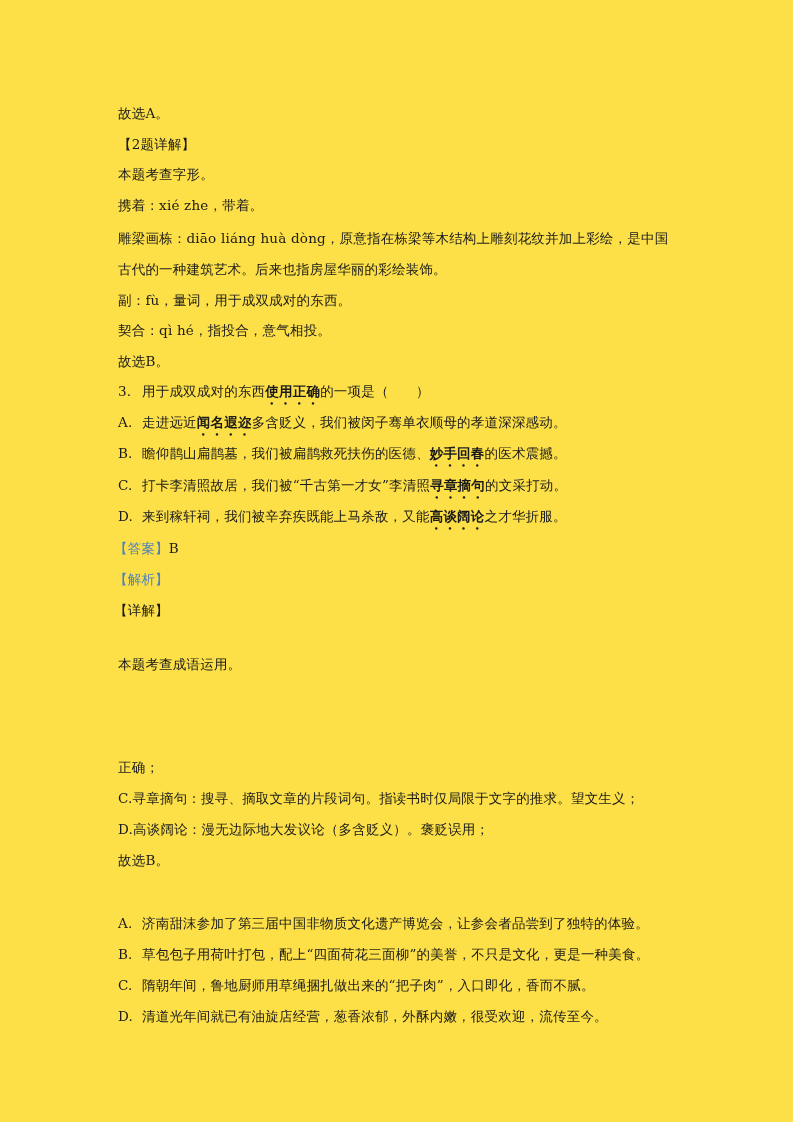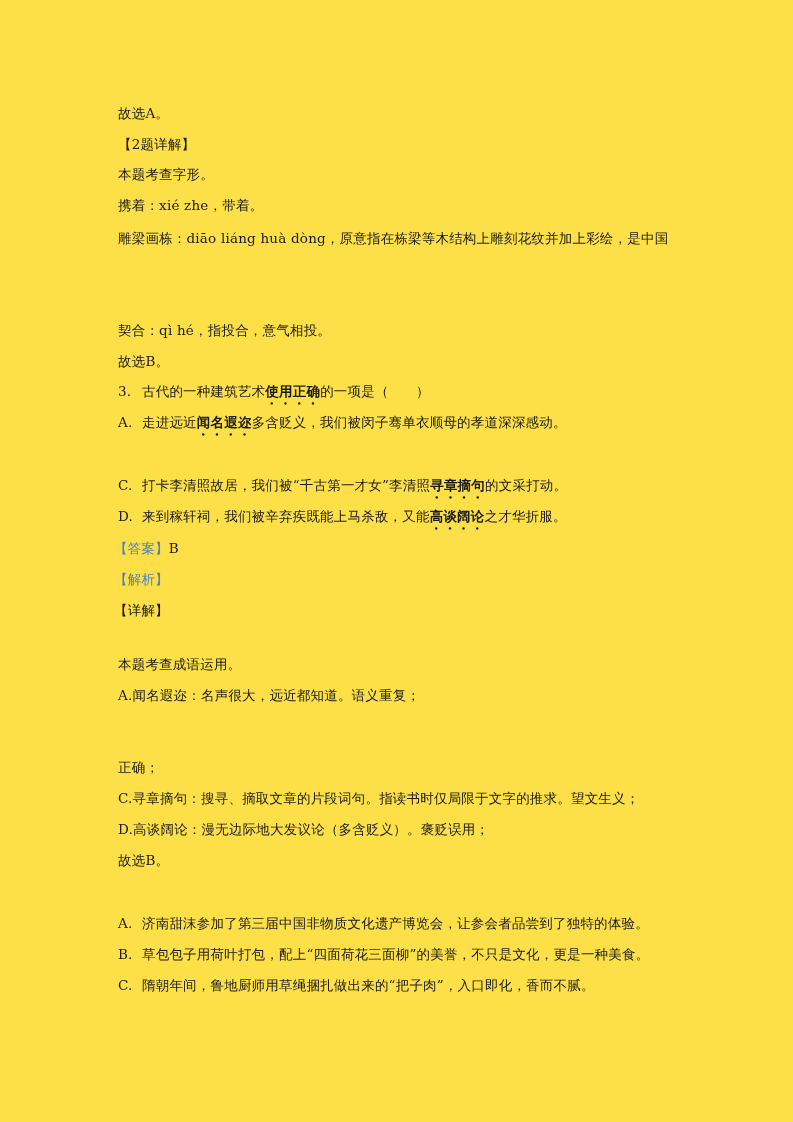--- a/index.html
+++ b/index.html
@@ -45,52 +45,59 @@
 </head>
 <body>
 
 <div class="page">
 
   <div class="line" style="top:104px">故选A。</div>
   <div class="line" style="top:135px">【2题详解】</div>
   <div class="line" style="top:165px">本题考查字形。</div>
   <div class="line" style="top:196px">携着：xié zhe，带着。</div>
   <div class="line" style="top:229px">雕梁画栋：diāo liáng huà dòng，原意指在栋梁等木结构上雕刻花纹并加上彩绘，是中国</div>
+  <div class="line" style="top:260px">古代的一种建筑艺术。后来也指房屋华丽的彩绘装饰。</div>
+  <div class="line" style="top:291px">副：fù，量词，用于成双成对的东西。</div>
   <div class="line" style="top:321px">契合：qì hé，指投合，意气相投。</div>
   <div class="line" style="top:352px">故选B。</div>
 
   <div class="line" style="top:382px">
-    <span class="stem-num">3.</span><span>古代的一种建筑艺术</span><span class="dot">使用正确</span><span>的一项是（　　）</span>
+    <span class="stem-num">3.</span><span>用于成双成对的东西</span><span class="dot">使用正确</span><span>的一项是（　　）</span>
   </div>
   <div class="line" style="top:413px">
     <span class="opt-letter">A.</span><span>走进远近</span><span class="dot">闻名遐迩</span><span>多含贬义，我们被闵子骞单衣顺母的孝道深深感动。</span>
+  </div>
+  <div class="line" style="top:444px">
+    <span class="opt-letter">B.</span><span>瞻仰鹊山扁鹊墓，我们被扁鹊救死扶伤的医德、</span><span class="dot">妙手回春</span><span>的医术震撼。</span>
   </div>
   <div class="line" style="top:476px">
     <span class="opt-letter">C.</span><span>打卡李清照故居，我们被“千古第一才女”李清照</span><span class="dot">寻章摘句</span><span>的文采打动。</span>
   </div>
   <div class="line" style="top:507px">
     <span class="opt-letter">D.</span><span>来到稼轩祠，我们被辛弃疾既能上马杀敌，又能</span><span class="dot">高谈阔论</span><span>之才华折服。</span>
   </div>
 
   <div class="line" style="top:539px; left:114px">
     <span class="blue">【答案】</span><span>B</span>
   </div>
   <div class="line blue" style="top:570px; left:114px">【解析】</div>
   <div class="line" style="top:601px; left:114px">【详解】</div>
 
   <div class="line" style="top:655px">本题考查成语运用。</div>
-  <div class="line" style="top:686px">A.闻名遐迩：名声很大，远近都知道。语义重复；</div>
   <div class="line" style="top:758px">正确；</div>
   <div class="line" style="top:820px">D.高谈阔论：漫无边际地大发议论（多含贬义）。褒贬误用；</div>
   <div class="line" style="top:789px">C.寻章摘句：搜寻、摘取文章的片段词句。指读书时仅局限于文字的推求。望文生义；</div>
   <div class="line" style="top:851px">故选B。</div>
 
   <div class="line" style="top:914px">
     <span class="opt-letter">A.</span><span>济南甜沫参加了第三届中国非物质文化遗产博览会，让参会者品尝到了独特的体验。</span>
   </div>
   <div class="line" style="top:945px">
     <span class="opt-letter">B.</span><span>草包包子用荷叶打包，配上“四面荷花三面柳”的美誉，不只是文化，更是一种美食。</span>
   </div>
   <div class="line" style="top:976px">
     <span class="opt-letter">C.</span><span>隋朝年间，鲁地厨师用草绳捆扎做出来的“把子肉”，入口即化，香而不腻。</span>
   </div>
+  <div class="line" style="top:1007px">
+    <span class="opt-letter">D.</span><span>清道光年间就已有油旋店经营，葱香浓郁，外酥内嫩，很受欢迎，流传至今。</span>
+  </div>
 
 </div>
 
 </body></html>

